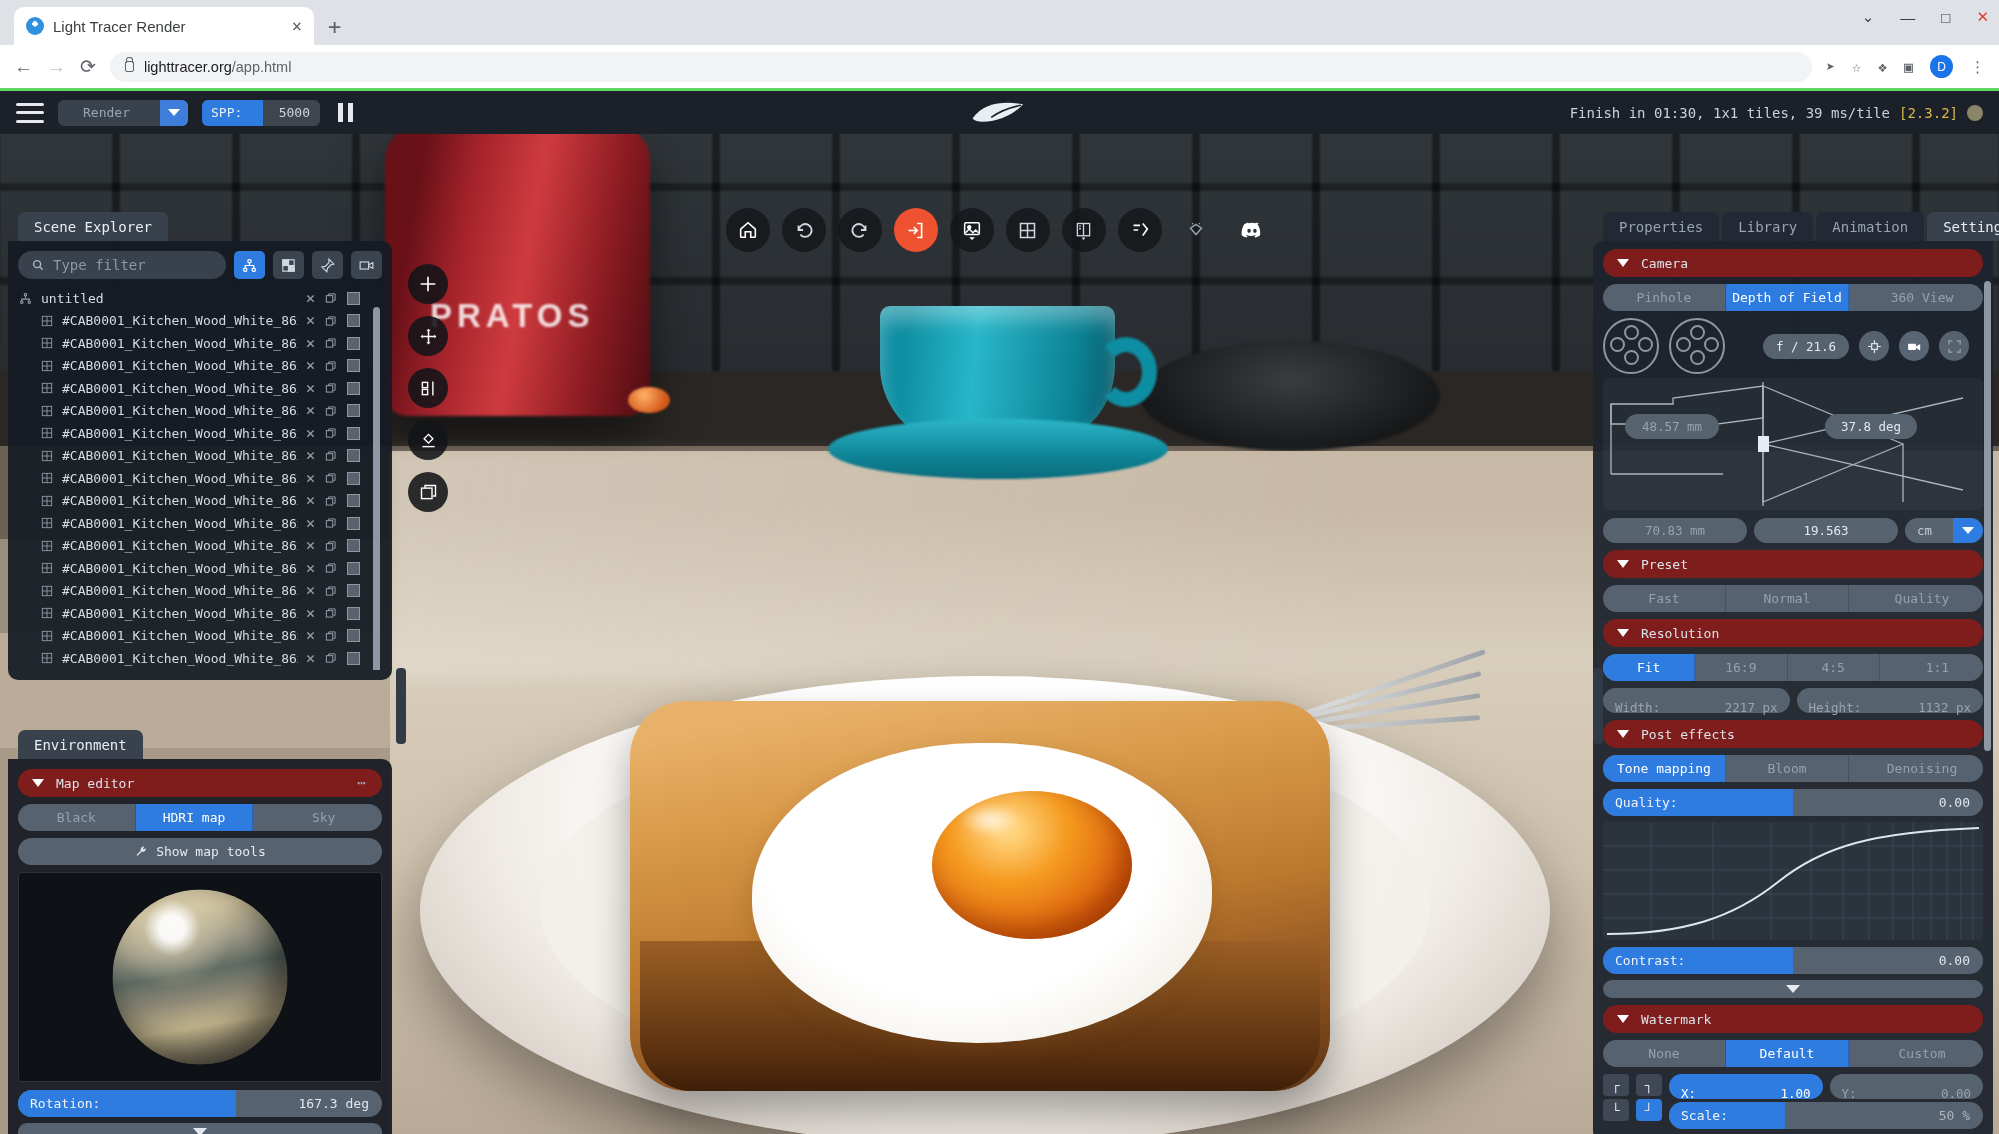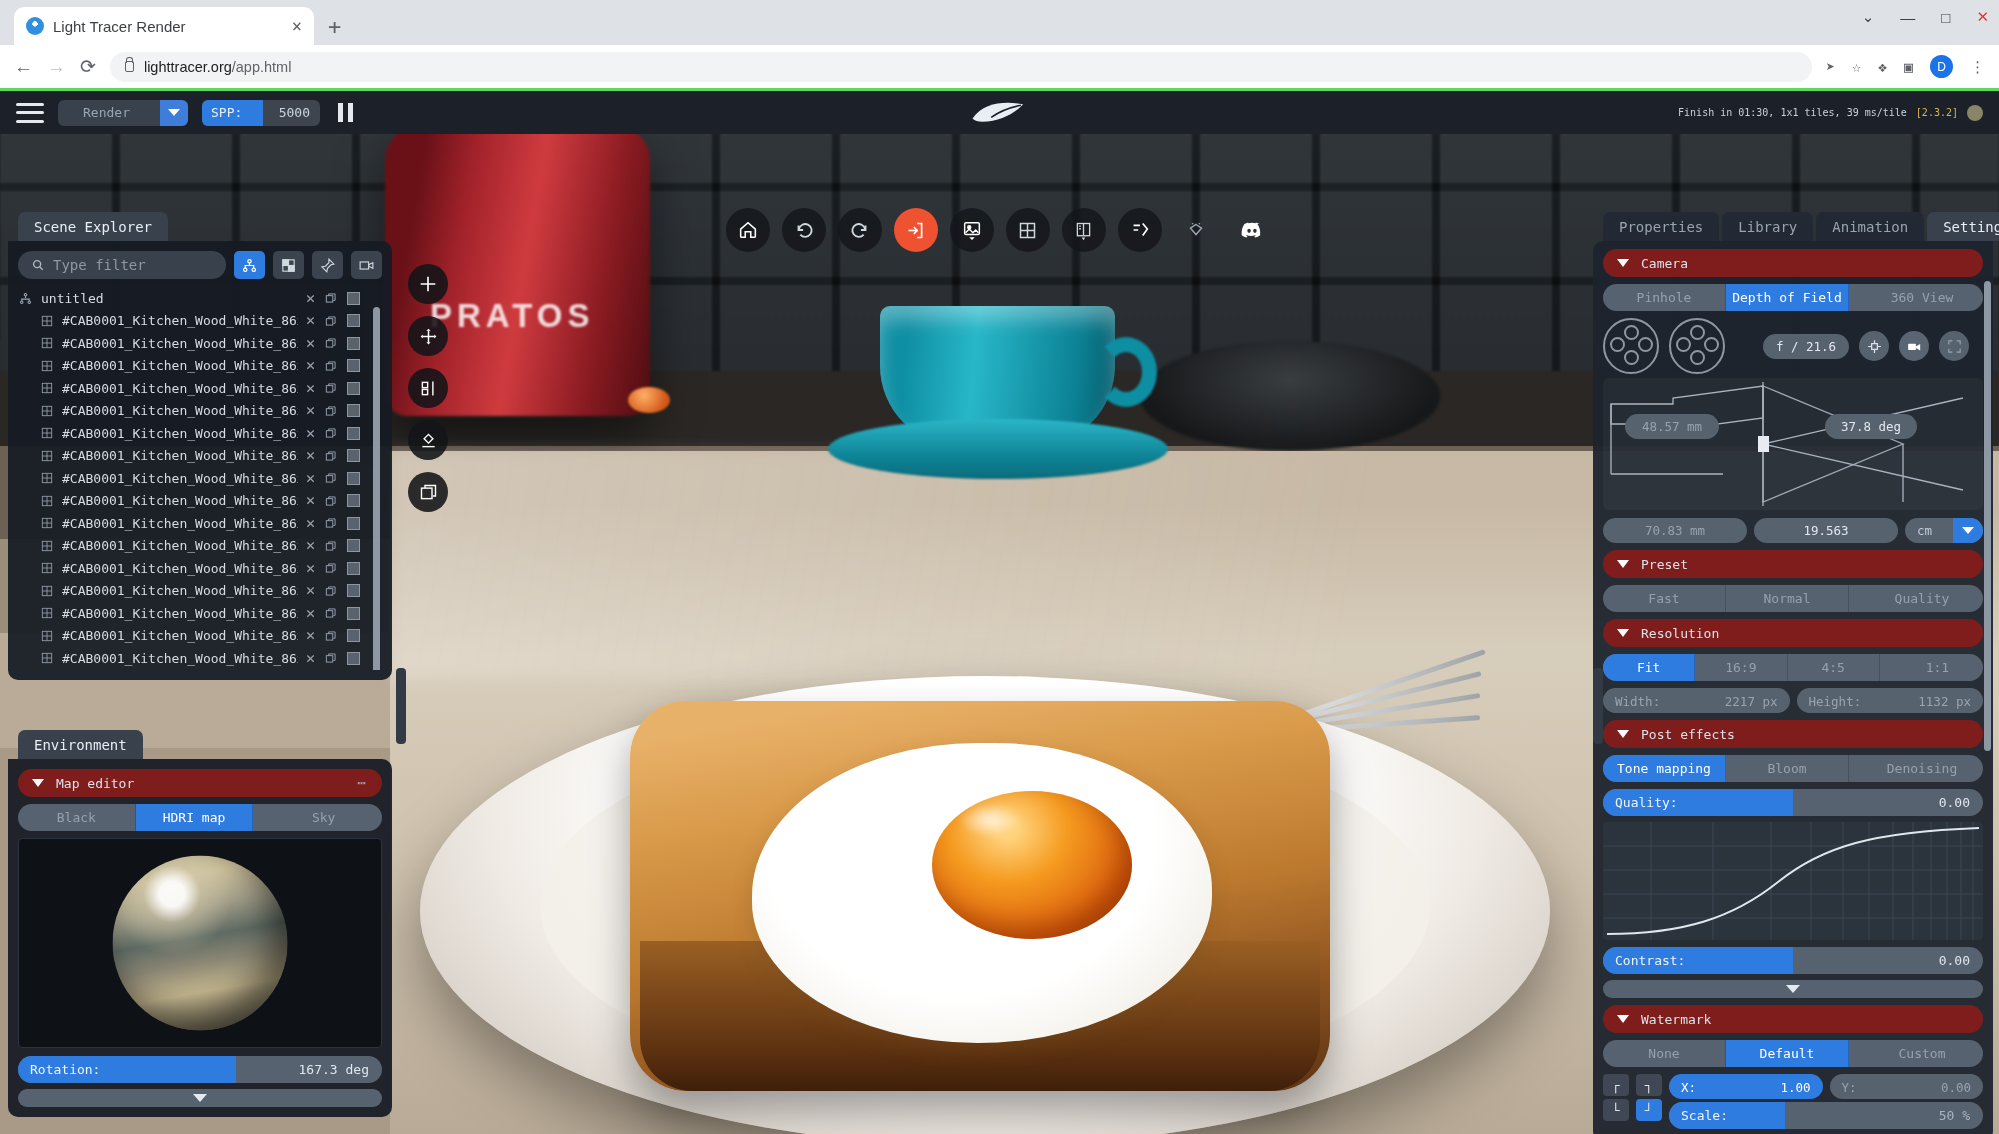--- a/index.html
+++ b/index.html
@@ -117,21 +117,21 @@
     border-top: 7px solid #fff; }
   .spp-field { width: 118px; height: 26px; background: #3f454e; border-radius: 6px; position: relative;
     display: flex; align-items: center; cursor: pointer; overflow: hidden; }
   .spp-fill { position: absolute; left: 0; top: 0; bottom: 0; width: 52%; background: #2f7ce0; }
   .spp-label { position: relative; font-size: 13px; color: #e9eef5; padding-left: 9px; }
   .spp-value { position: relative; margin-left: auto; font-size: 13px; color: #cdd5de; padding-right: 10px; }
   .pause-btn { display: flex; gap: 5px; cursor: pointer; margin-left: 4px; }
   .pause-btn i { display: block; width: 5px; height: 19px; background: #e6eaef; }
   .brand-logo { position: absolute; left: 50%; transform: translateX(-50%); top: 5px;
     width: 66px; height: 34px; }
-  .status-text { margin-left: auto; font-size: 10px; color: #c9d2dc; display: flex; align-items: center; gap: 9px; }
+  .status-text { margin-left: auto; font-size: 14px; color: #c9d2dc; display: flex; align-items: center; gap: 9px; }
   .status-ver { color: #d8b84a; }
   .status-dot { width: 16px; height: 16px; border-radius: 50%; background: #8a8468; }
 
   
   .center-toolbar { position: absolute; left: 50%; transform: translateX(-50%); top: 120px;
     display: flex; gap: 12px; z-index: 35; }
   .tool-circle { width: 44px; height: 44px; border-radius: 50%; background: rgba(20,22,26,.82);
     display: flex; align-items: center; justify-content: center; cursor: pointer; }
   .tool-circle.accent { background: #ef5230; }
   .tool-circle.plain { background: transparent; }
@@ -216,21 +216,21 @@
   .aperture { width: 56px; height: 56px; border-radius: 50%; border: 2px solid #8d97a3; position: relative; }
   .aperture i { position: absolute; width: 15px; height: 15px; border-radius: 50%; border: 2px solid #8d97a3; }
   .pill { height: 25px; background: #57626f; border-radius: 13px; display: flex; align-items: center;
     justify-content: center; font-size: 12.5px; color: #e2e8ee; cursor: pointer; }
   .pill.dim { color: #99a3af; }
   .circ-btn { width: 30px; height: 30px; border-radius: 50%; background: #57626f;
     display: flex; align-items: center; justify-content: center; cursor: pointer; }
   .circ-btn.solid { background: #596572; }
   .row2 { display: flex; gap: 7px; margin-bottom: 7px; }
   .field { flex: 1; height: 25px; background: #57626f; border-radius: 13px; display: flex;
-    align-items: flex-end; padding: 4px 12px; font-size: 12.5px; color: #dfe6ed; cursor: pointer; }
+    align-items: flex-start; padding: 12px 12px; font-size: 12.5px; color: #dfe6ed; cursor: pointer; }
   .field .k { color: #aab4c0; }
   .field .v { margin-left: auto; }
   .field.dim .v, .field.dim .k { color: #9aa4b0; }
   .unit-sel { width: 78px; height: 25px; background: #57626f; border-radius: 13px; position: relative;
     display: flex; align-items: center; padding-left: 12px; font-size: 12.5px; color: #c3ccd6; cursor: pointer; }
   .unit-sel .caret { position: absolute; right: 0; top: 0; bottom: 0; width: 30px; background: #2f7ce0;
     border-radius: 0 13px 13px 0; display: flex; align-items: center; justify-content: center; }
   .tone-curve { height: 118px; background: #2b333d; border-radius: 4px; position: relative;
     margin-bottom: 7px; overflow: hidden; }
   .corner-btn { width: 26px; height: 22px; background: #3f4854; border-radius: 4px; display: flex;
@@ -758,20 +758,26 @@
       <div class="sec-head">
         <span class="tri"></span>
         <span class="txt">Map editor</span>
         <span class="dots">⋯</span>
       </div>
       <div class="seg" id="env-modes">
           <div class="seg-opt dim">Black</div>
           <div class="seg-opt active">HDRI map</div>
           <div class="seg-opt dim">Sky</div>
         </div>
+      <div class="wide-btn">
+        <svg width="14" height="14" viewBox="0 0 24 24" fill="#e4eaf0">
+            <path d="M20 5a5 5 0 0 1-6.6 6.2L6 18.6 4.4 17l7.4-7.4A5 5 0 0 1 18 3l-2.6 2.6 1.4 2.6L20 5z"></path>
+          </svg>
+        <span>Show map tools</span>
+      </div>
       <div class="hdri-preview">
         <div class="hdri-ball"></div>
       </div>
       <div class="slider" style="margin-top:8px">
         <div class="slider-fill" id="rot-fill" style="width: 60%;"></div>
         <span class="slider-lbl">Rotation:</span>
         <span class="slider-val">167.3 deg</span>
       </div>
       <div class="collapse-bar">
         <span class="collapse-tri"></span>

